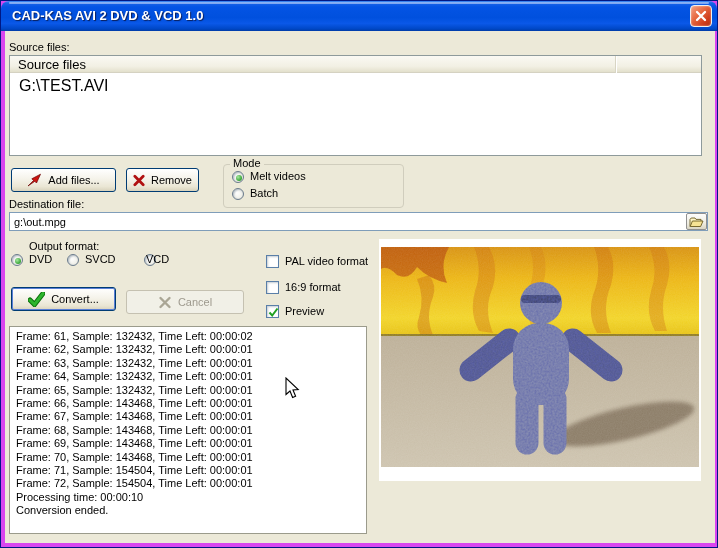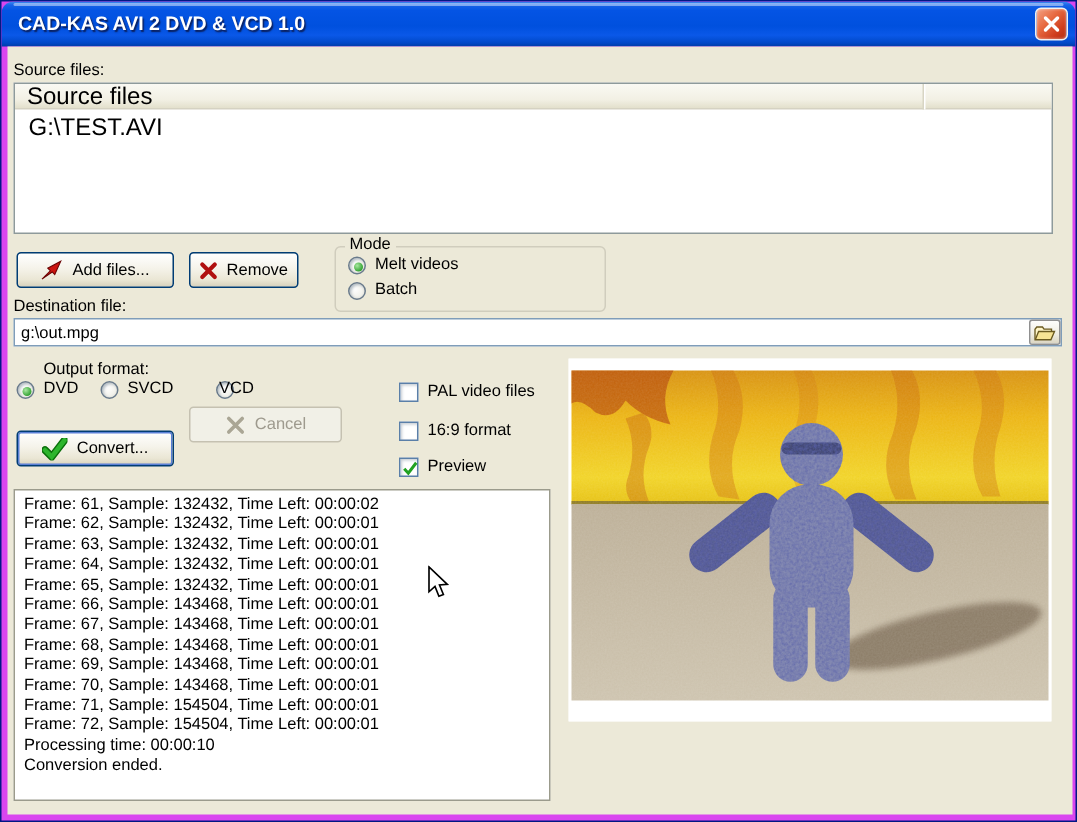--- a/index.html
+++ b/index.html
@@ -12,21 +12,21 @@
   .title-text{position:absolute;left:11px;top:0;line-height:30px;color:#fff;font-size:13px;font-weight:bold;text-shadow:1px 1px 1px #0A1E5A;white-space:nowrap;}
   .close-btn{position:absolute;right:5px;top:4px;width:22px;height:22px;border:1px solid #F0F0F0;border-radius:4px;
     background:linear-gradient(135deg,#F3A183 0%,#E76A41 40%,#CE3C1C 75%,#B02E12 100%);
     display:flex;align-items:center;justify-content:center;box-shadow:inset 0 0 2px rgba(255,255,255,.6);}
   .client{position:absolute;left:4px;top:30px;width:710px;height:512px;background:#ECE9D8;}
   .lbl{position:absolute;font-size:11px;color:#000;white-space:nowrap;}
 
   .listview{position:absolute;left:4px;top:24px;width:693px;height:101px;background:#fff;border:1px solid #8E9A9B;}
   .lv-header{position:absolute;left:0;top:0;right:0;height:17px;
     background:linear-gradient(180deg,#FAF9F3 0%,#F2F0E4 65%,#E3E0CC 100%);border-bottom:1px solid #D5D2C2;}
-  .lv-col1{position:absolute;left:0;top:0;width:604px;height:14px;line-height:17px;padding-left:8px;font-size:16px;color:#000;}
+  .lv-col1{position:absolute;left:0;top:0;width:604px;height:14px;line-height:17px;padding-left:8px;font-size:13px;color:#000;}
   .lv-col2{position:absolute;left:605px;top:0;right:0;height:17px;border-left:1px solid #D8D5C4;box-shadow:1px 0 0 #fff inset;}
   .lv-item{position:absolute;left:9px;top:21px;font-size:16px;color:#000;}
 
   .xp-btn{position:absolute;height:24px;border:1px solid #003C74;border-radius:3px;cursor:pointer;
     background:linear-gradient(180deg,#FFFFFF 0%,#F5F3EA 45%,#EAE6D4 80%,#D8D2BC 100%);
     display:flex;align-items:center;justify-content:center;gap:6px;font-size:11px;color:#000;padding:0 6px;}
   .xp-btn.focused{box-shadow:inset 0 0 0 1px #5A7FD6;}
   .xp-btn.disabled{border-color:#C5C1B1;background:#F1F0E7;color:#9E9A8E;cursor:default;}
 
   .groupbox{position:absolute;border:1px solid #D0CDBD;border-radius:4px;}
@@ -116,21 +116,21 @@
     <span class="xp-radio checked" style="left:6px;top:223px;"></span>
     <span class="ctl-label" style="left:24px;top:222px;">DVD</span>
     <span class="xp-radio" style="left:62px;top:223px;"></span>
     <span class="ctl-label" style="left:80px;top:222px;">SVCD</span>
     <span class="xp-radio" style="left:139px;top:223px;"></span>
     <span class="ctl-label" style="left:141px;top:222px;">VCD</span>
 
     <span class="xp-check" style="left:261px;top:224px;">
       
     </span>
-    <span class="ctl-label" style="left:280px;top:224px;">PAL video files</span>
+    <span class="ctl-label" style="left:280px;top:224px;">PAL video format</span>
 
     <span class="xp-check" style="left:261px;top:250px;">
       
     </span>
     <span class="ctl-label" style="left:280px;top:250px;">16:9 format</span>
 
     <span class="xp-check checked" style="left:261px;top:274px;">
       <svg width="13" height="13" viewBox="0 0 13 13">
           <polyline points="2.5,6.5 5.2,9.5 10.5,2.5" fill="none" stroke="#21A121" stroke-width="2"></polyline>
         </svg>
@@ -138,21 +138,21 @@
     <span class="ctl-label" style="left:280px;top:274px;">Preview</span>
 
     <button class="xp-btn focused" style="left:6px;top:256px;width:105px;">
       <svg width="17" height="15" viewBox="0 0 17 15">
         <polyline points="2,8 6.5,12.5 15,1.5" fill="none" stroke="#0A700A" stroke-width="5" stroke-linecap="round"></polyline>
         <polyline points="2,8 6.5,12.5 15,1.5" fill="none" stroke="#2DB52D" stroke-width="3" stroke-linecap="round"></polyline>
       </svg>
       <span>Convert...</span>
     </button>
 
-    <button class="xp-btn disabled" style="left:121px;top:240px;width:102px;">
+    <button class="xp-btn disabled" style="left:121px;top:259px;width:118px;">
       <svg width="14" height="13" viewBox="0 0 14 13">
         <path d="M2.5,2 L11.5,11 M11.5,2 L2.5,11" stroke="#AAA695" stroke-width="2.4" stroke-linecap="round" fill="none"></path>
       </svg>
       <span>Cancel</span>
     </button>
 
     <div class="logbox">
       <div class="logline">Frame: 61, Sample: 132432, Time Left: 00:00:02</div>
       <div class="logline">Frame: 62, Sample: 132432, Time Left: 00:00:01</div>
       <div class="logline">Frame: 63, Sample: 132432, Time Left: 00:00:01</div>

